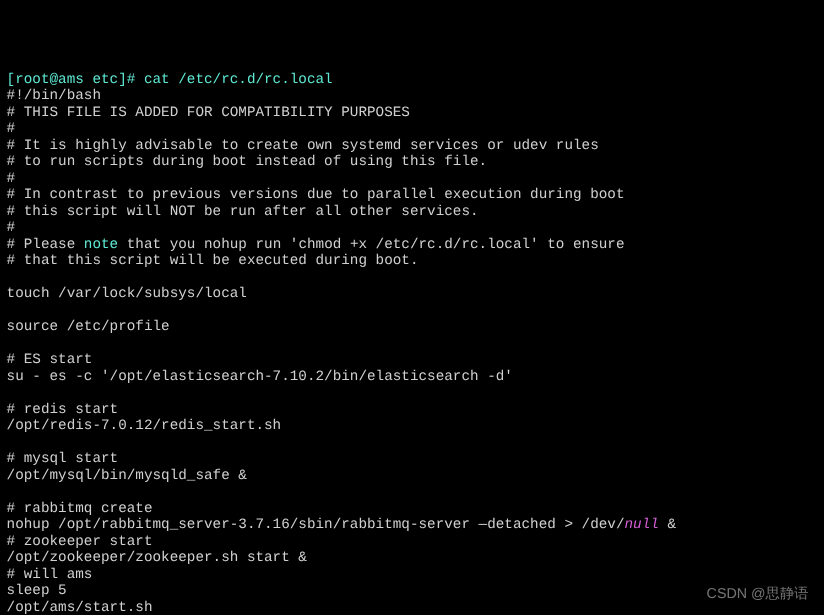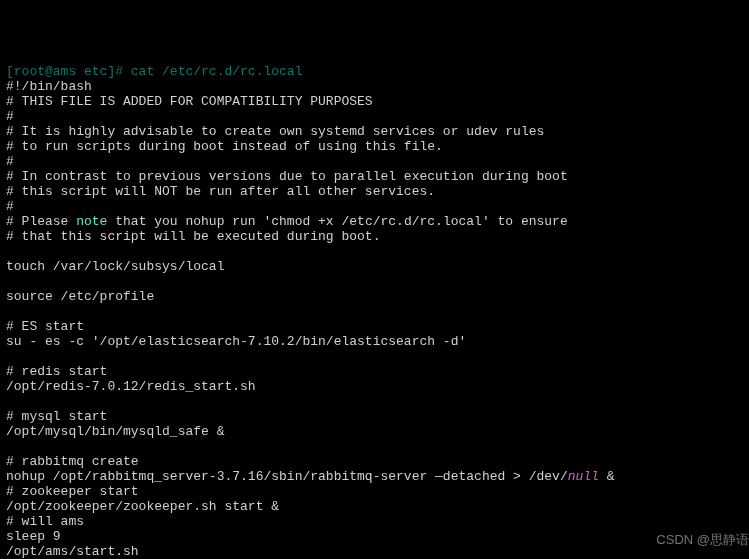--- a/index.html
+++ b/index.html
@@ -14,34 +14,34 @@
       font-size: 13px;
       line-height: 15px;
       padding: 4px 6px;
       width: 749px;
       height: 559px;
       overflow: hidden;
       position: relative;
       white-space: pre;
     }
     .prompt-root {
-      color: #0f766e;
+      color: #5eead4;
       margin-top: 12px;
     }
     .keyword-note {
       color: #5eead4;
     }
     .keyword-null {
       color: #d75fd7;
       font-style: italic;
     }
     .watermark {
       position: absolute;
       bottom: 12px;
-      right: 0;
+      right: 14px;
       color: rgba(210, 210, 210, 0.55);
       font-family: Arial, sans-serif;
       font-size: 13px;
       white-space: nowrap;
     }
   </style>
 </head>
 <body>
 
 
@@ -70,21 +70,21 @@
 <span>/opt/redis-7.0.12/redis_start.sh</span>
 <span></span>
 <span># mysql start</span>
 <span>/opt/mysql/bin/mysqld_safe &amp;</span>
 <span></span>
 <span># rabbitmq create</span>
 <span><span>nohup /opt/rabbitmq_server-3.7.16/sbin/rabbitmq-server —detached &gt; /dev/</span><span class="keyword-null">null</span><span> &amp;</span></span>
 <span># zookeeper start</span>
 <span>/opt/zookeeper/zookeeper.sh start &amp;</span>
 <span># will ams</span>
-<span>sleep 9</span>
+<span>sleep 5</span>
 <span>/opt/ams/start.sh</span>
 
 
 
 </div>
 
 <div class="watermark">CSDN @思静语</div>
 
 
 

